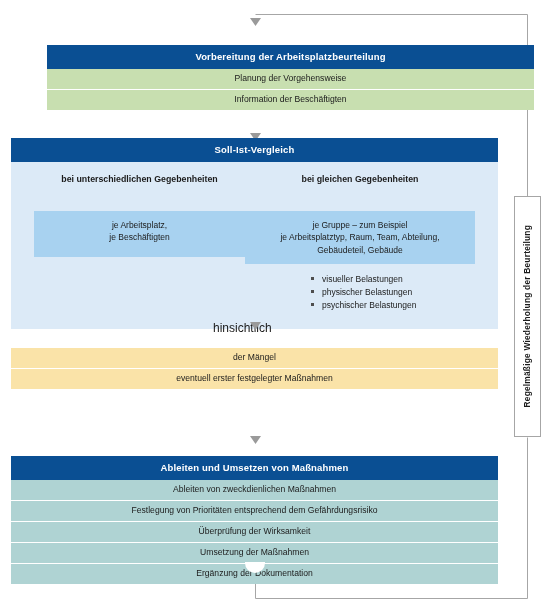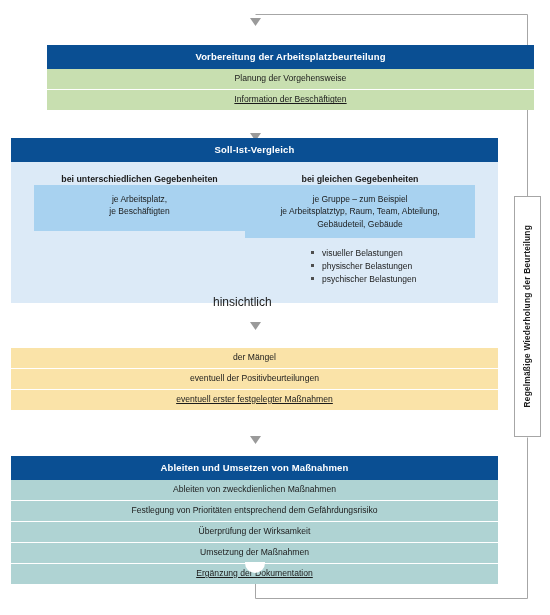--- a/index.html
+++ b/index.html
@@ -51,21 +51,21 @@
   .rows {
     display: block;
   }
   .row {
     font-size: 8.6px;
     text-align: center;
     padding: 5px 2px;
     line-height: 1.15;
     border-bottom: 1.6px solid #ffffff;
   }
-  .row:last-child { border-bottom: none; text-decoration: underline; }
+  .row:last-child { border-bottom: none; }
 
   
   .green .row  { background: #c8dfb0; }
   .yellow .row { background: #fae3a8; }
   .teal .row   { background: #afd3d3; }
 
   
   #sec-vorbereitung { top: 45px; margin-left: 36px; }
 
   
@@ -90,20 +90,21 @@
     line-height: 1.2;
   }
   .col-box {
     background: #a8d2f0;
     font-size: 8.5px;
     text-align: center;
     line-height: 1.45;
     padding: 8px 6px;
     min-height: 46px;
     box-sizing: border-box;
+    margin-top: 26px;
   }
   .col.wide .col-box { min-height: 46px; }
   .hins-wrap {
     position: relative;
     margin-top: 9px;
     padding: 0 23px;
     height: 46px;
     box-sizing: border-box;
   }
   .hins-label {
@@ -245,21 +246,20 @@
       </div>
 
     </div>
   </div>
 
   <div class="down-arrow" id="arrow-2"></div>
 
   <div class="section yellow" id="sec-dokumentation">
     <div class="rows">
       <div class="row">der Mängel</div>
-      <div class="row">eventuell der Positivbeurteilungen</div>
       <div class="row">eventuell erster festgelegter Maßnahmen</div>
     </div>
   </div>
 
   <div class="down-arrow" id="arrow-3"></div>
 
   <div class="section teal" id="sec-ableiten">
     <div class="sec-header">Ableiten und Umsetzen von Maßnahmen</div>
     <div class="rows">
       <div class="row">Ableiten von zweckdienlichen Maßnahmen</div>

